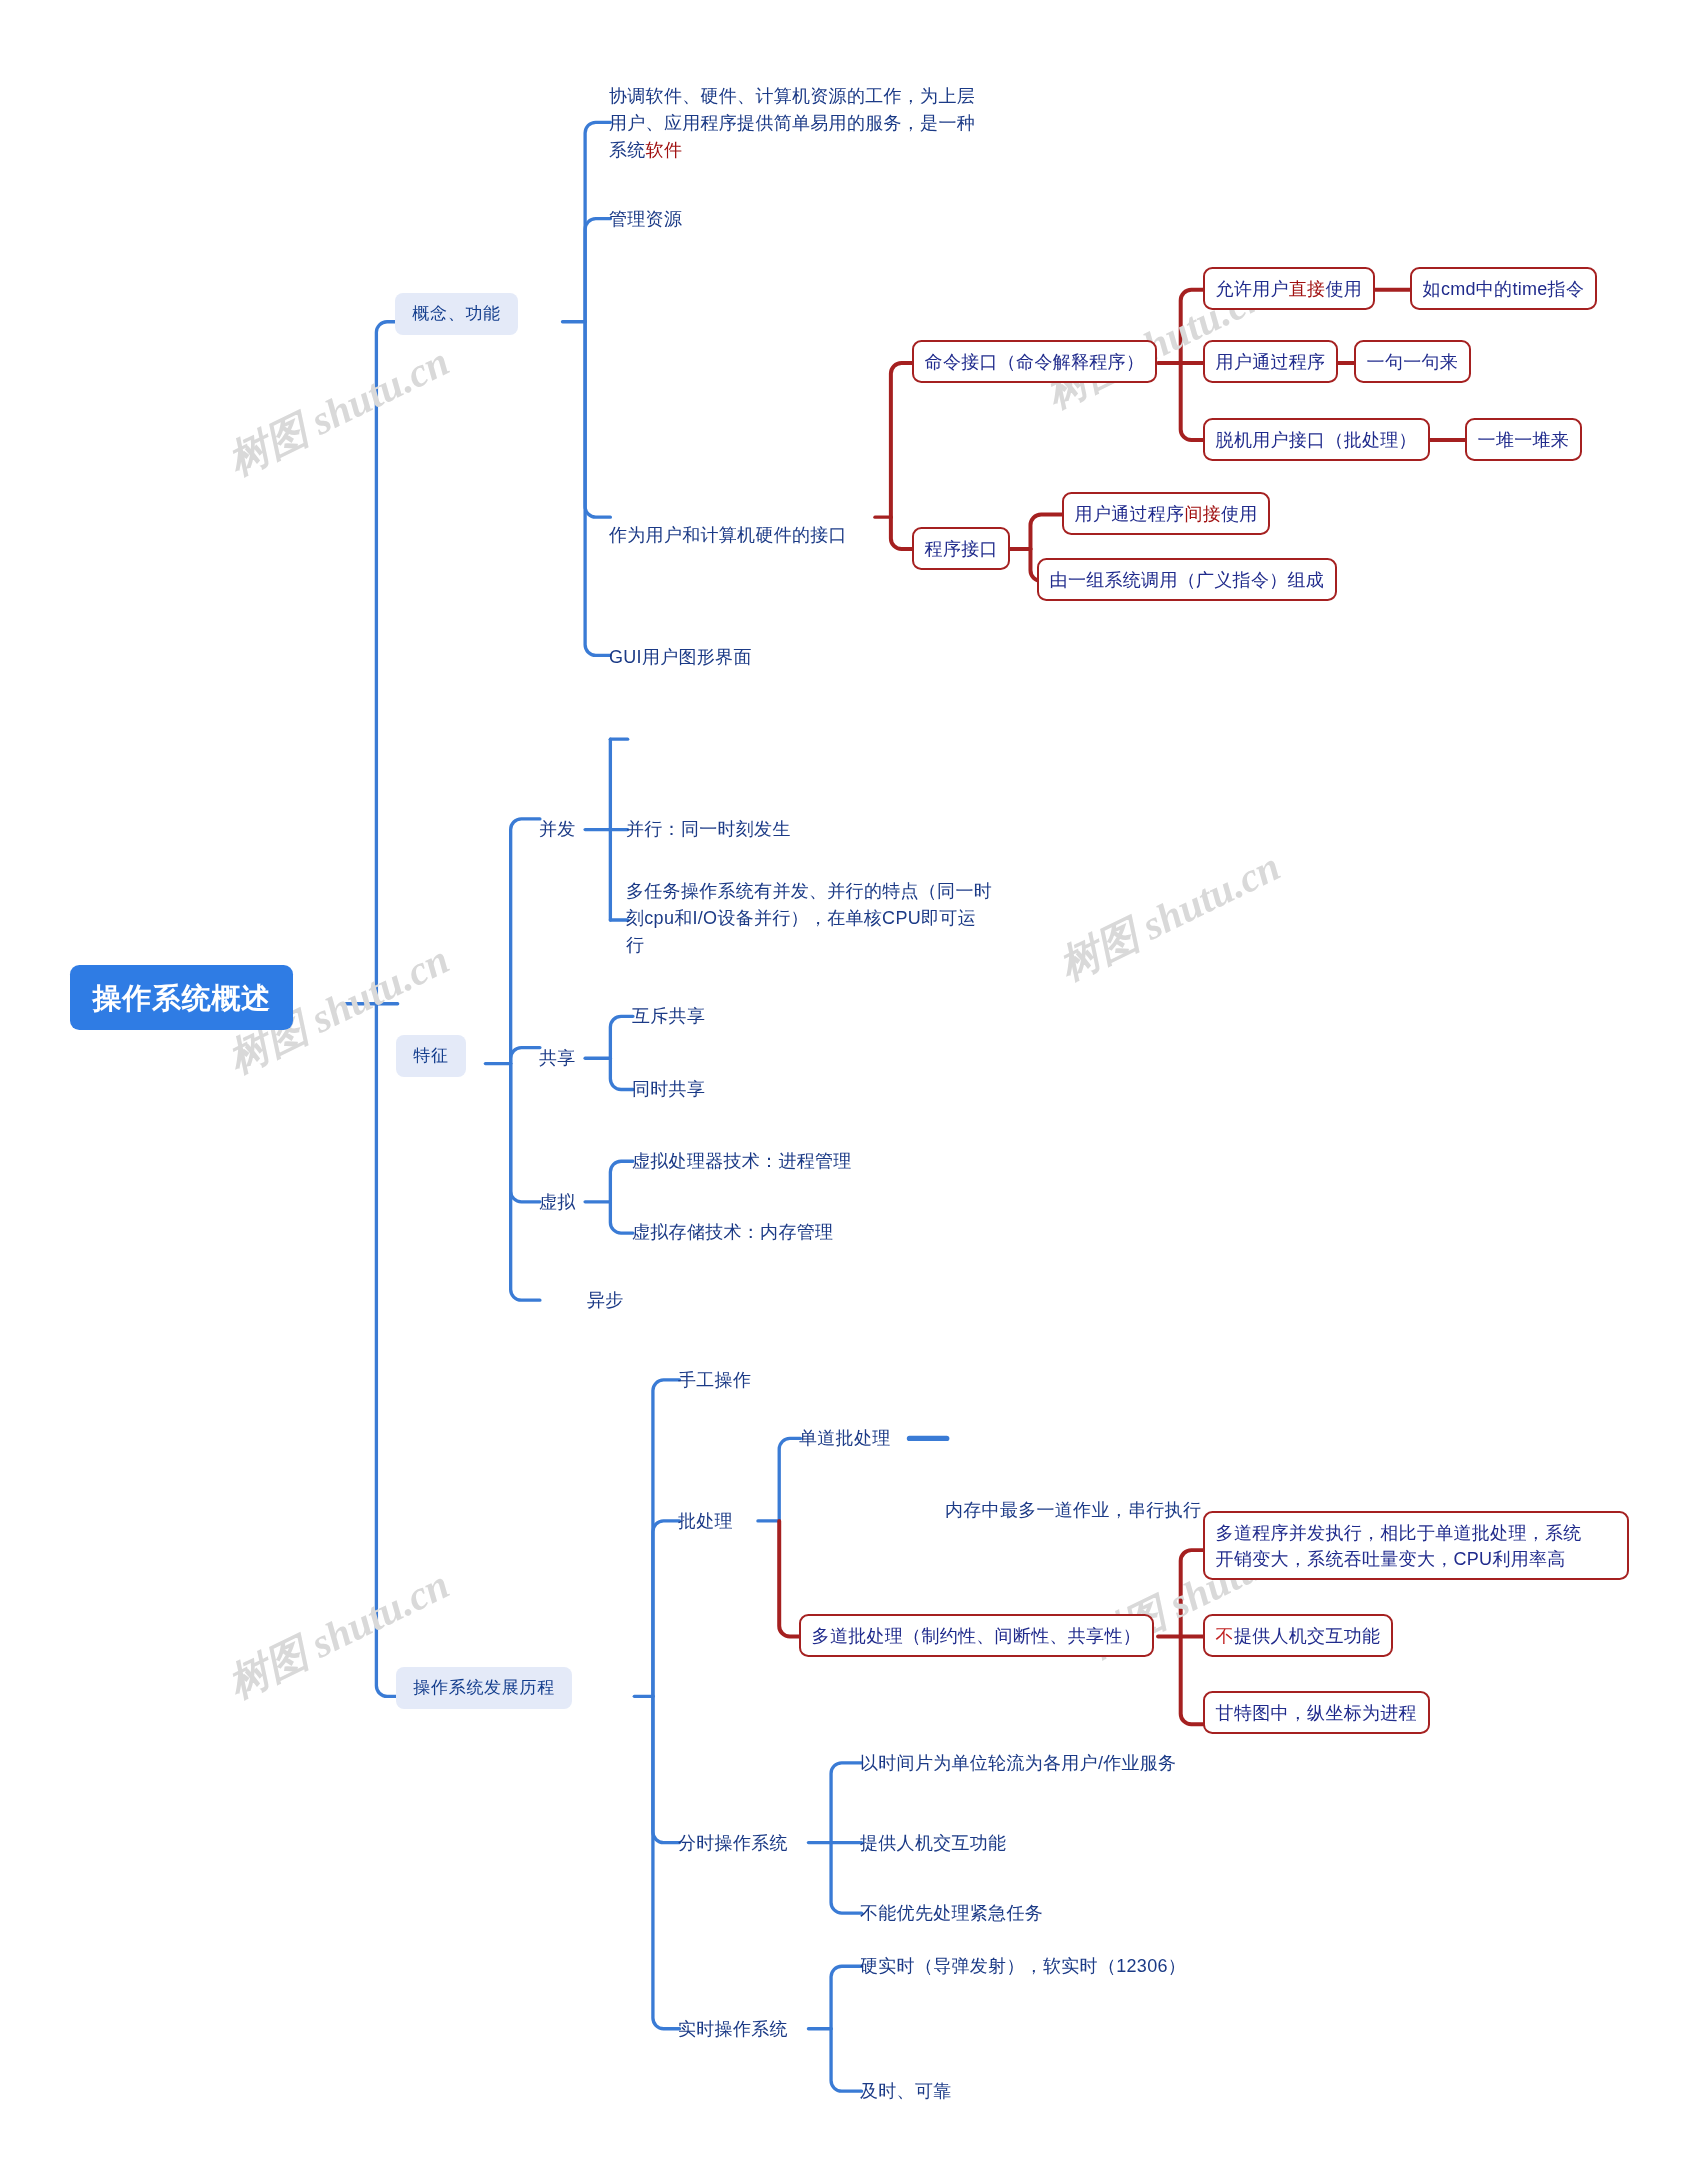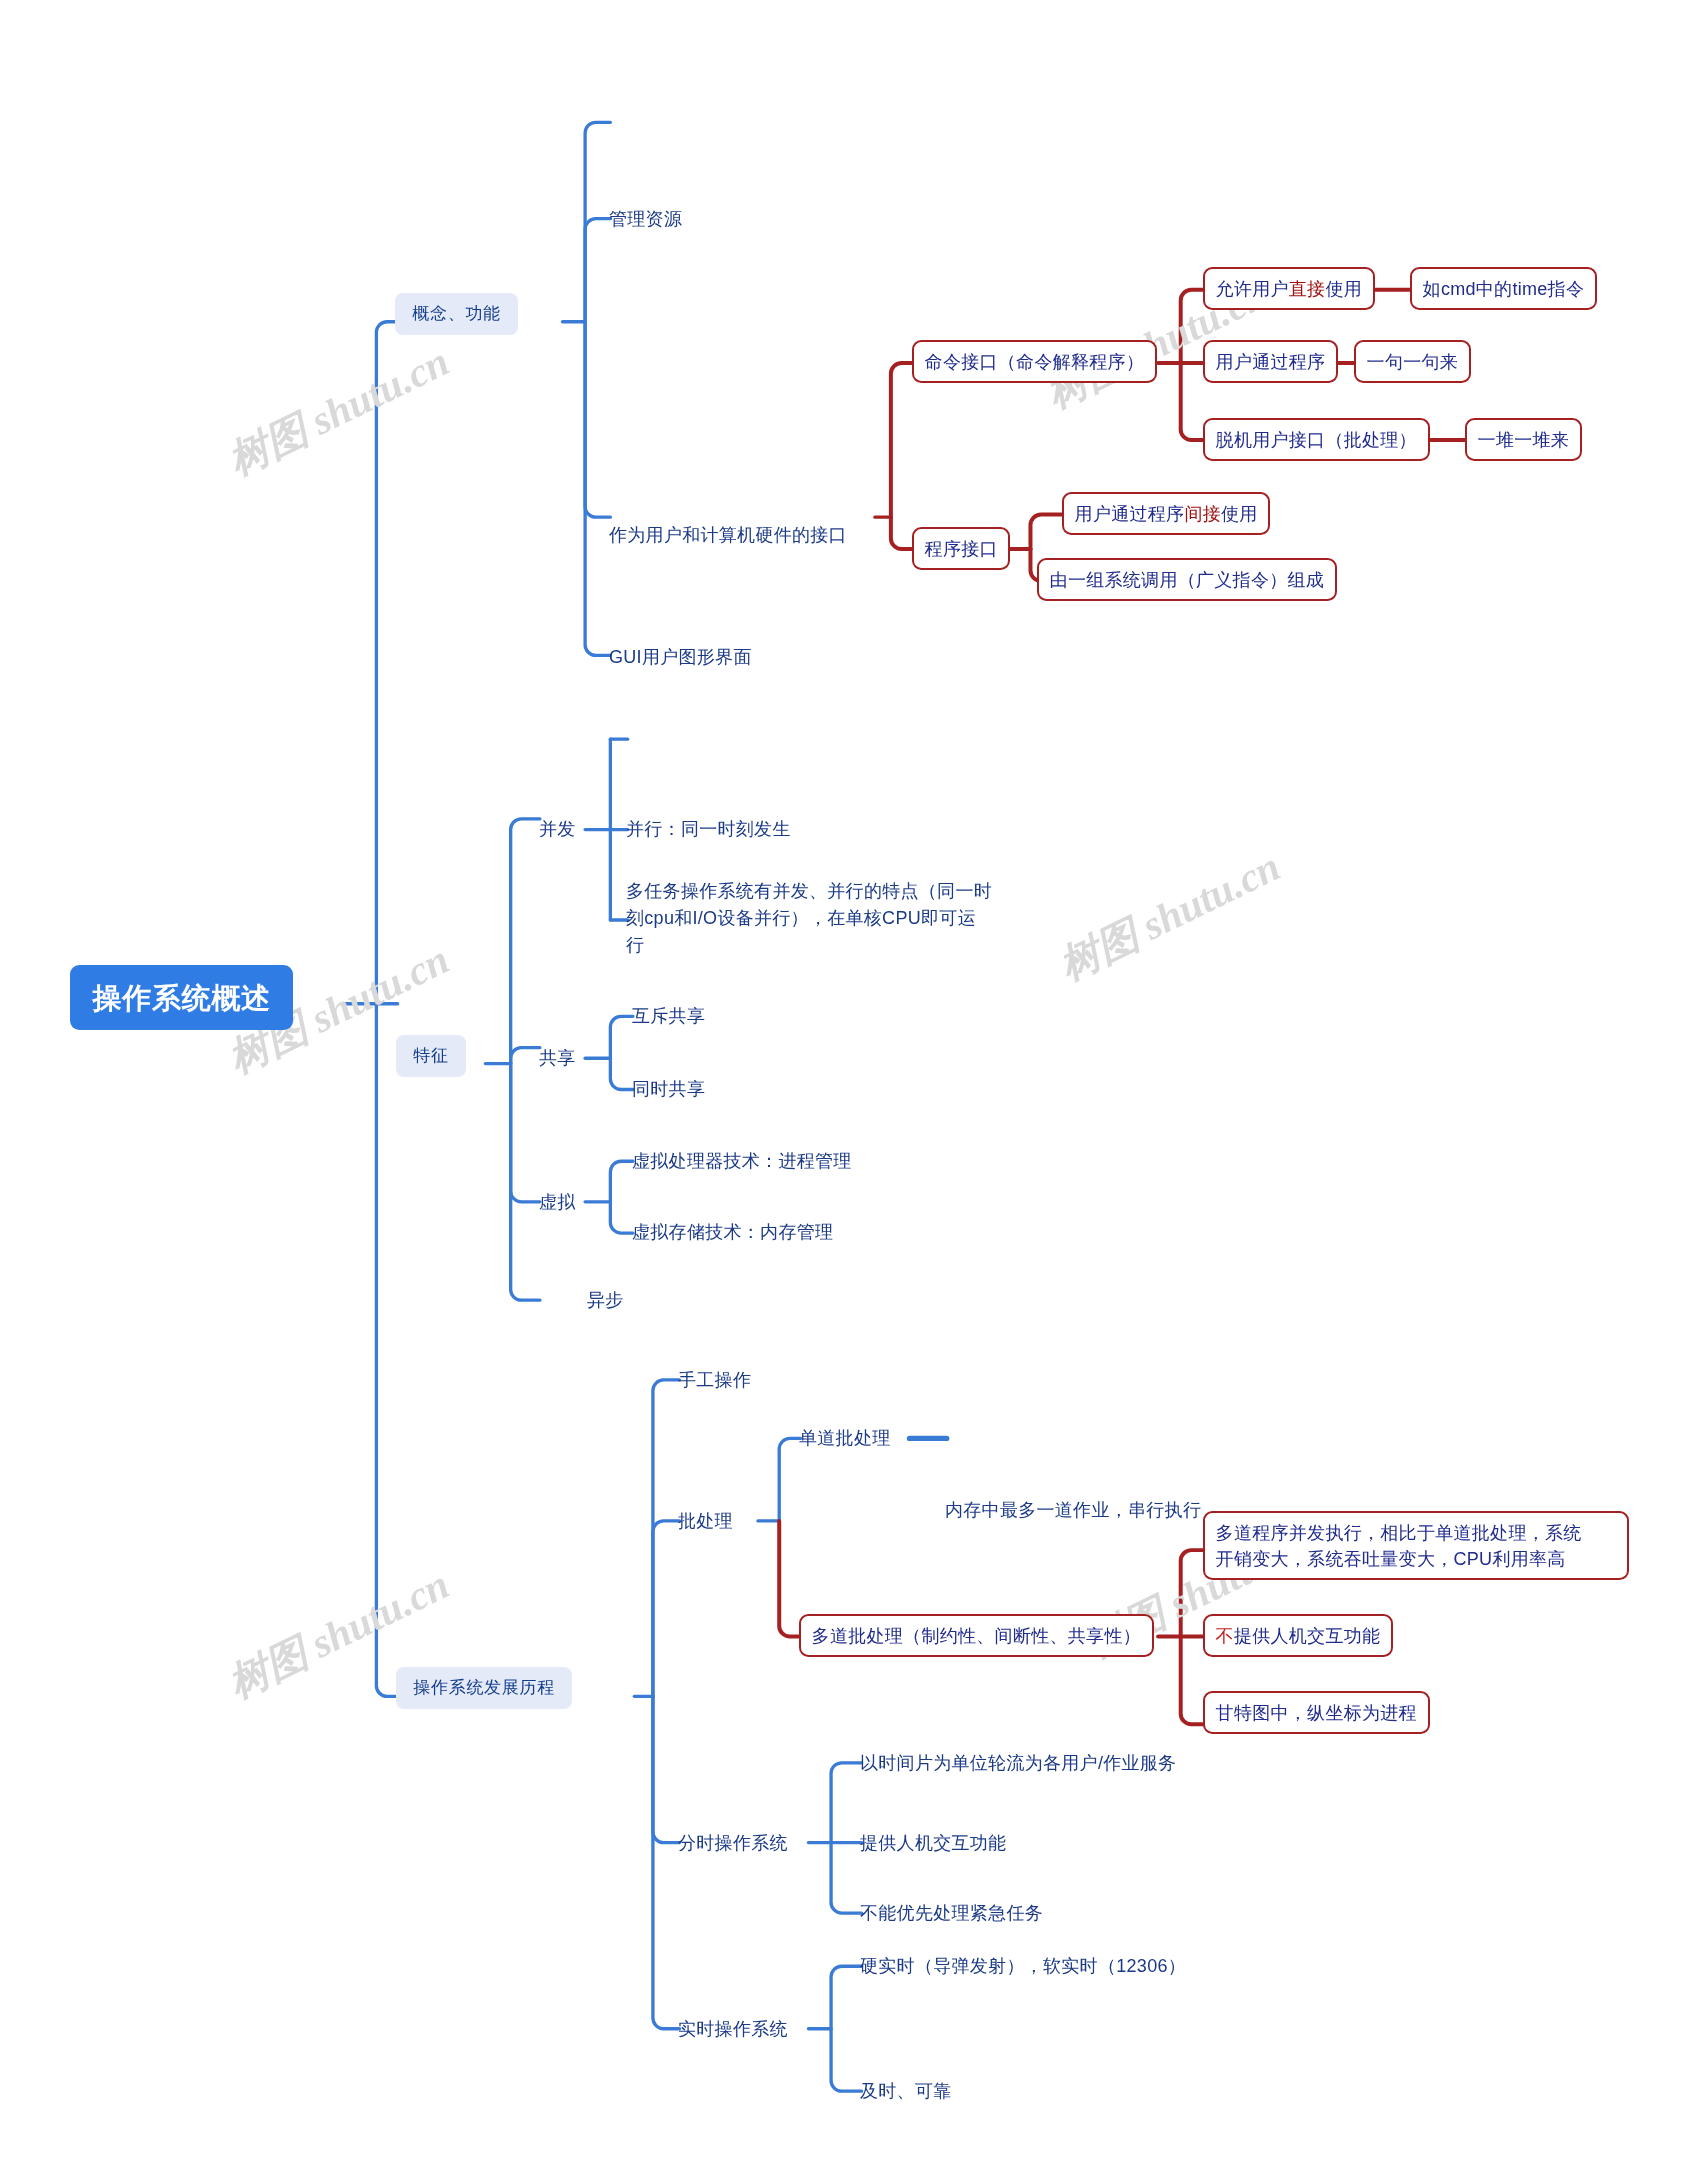--- a/index.html
+++ b/index.html
@@ -120,20 +120,21 @@
     <div class="wm" style="left:219px;top:1662px;">树图 shutu.cn</div>
     <div class="wm" style="left:1037px;top:372px;">树图 shutu.cn</div>
     <div class="wm" style="left:1050px;top:944px;">树图 shutu.cn</div>
     <div class="wm" style="left:1077px;top:1622px;">树图 shutu.cn</div>
   </div>
 
   <div class="node root" style="left:70px;top:965px;">操作系统概述</div>
 
   <div class="node l2" style="left:395px;top:293px;">概念、功能</div>
 
+  <div class="node plain" style="left:609px;top:83px;width:426px;"><span>协调软件、硬件、计算机资源的工作，为上层</span><br><span>用户、应用程序提供简单易用的服务，是一种</span><br><span>系统</span><span class="dkred">软件</span></div>
 
   <div class="node plain" style="left:609px;top:206px;">管理资源</div>
 
   <div class="node plain" style="left:609px;top:505px;margin-top:17px;">作为用户和计算机硬件的接口</div>
 
   <div class="node plain" style="left:609px;top:644px;">GUI用户图形界面</div>
 
   <div class="node rbox" style="left:912px;top:340px;">命令接口（命令解释程序）</div>
 
   <div class="node rbox" style="left:1203px;top:267px;"><span>允许用户</span><span class="dkred">直接</span><span>使用</span></div>

